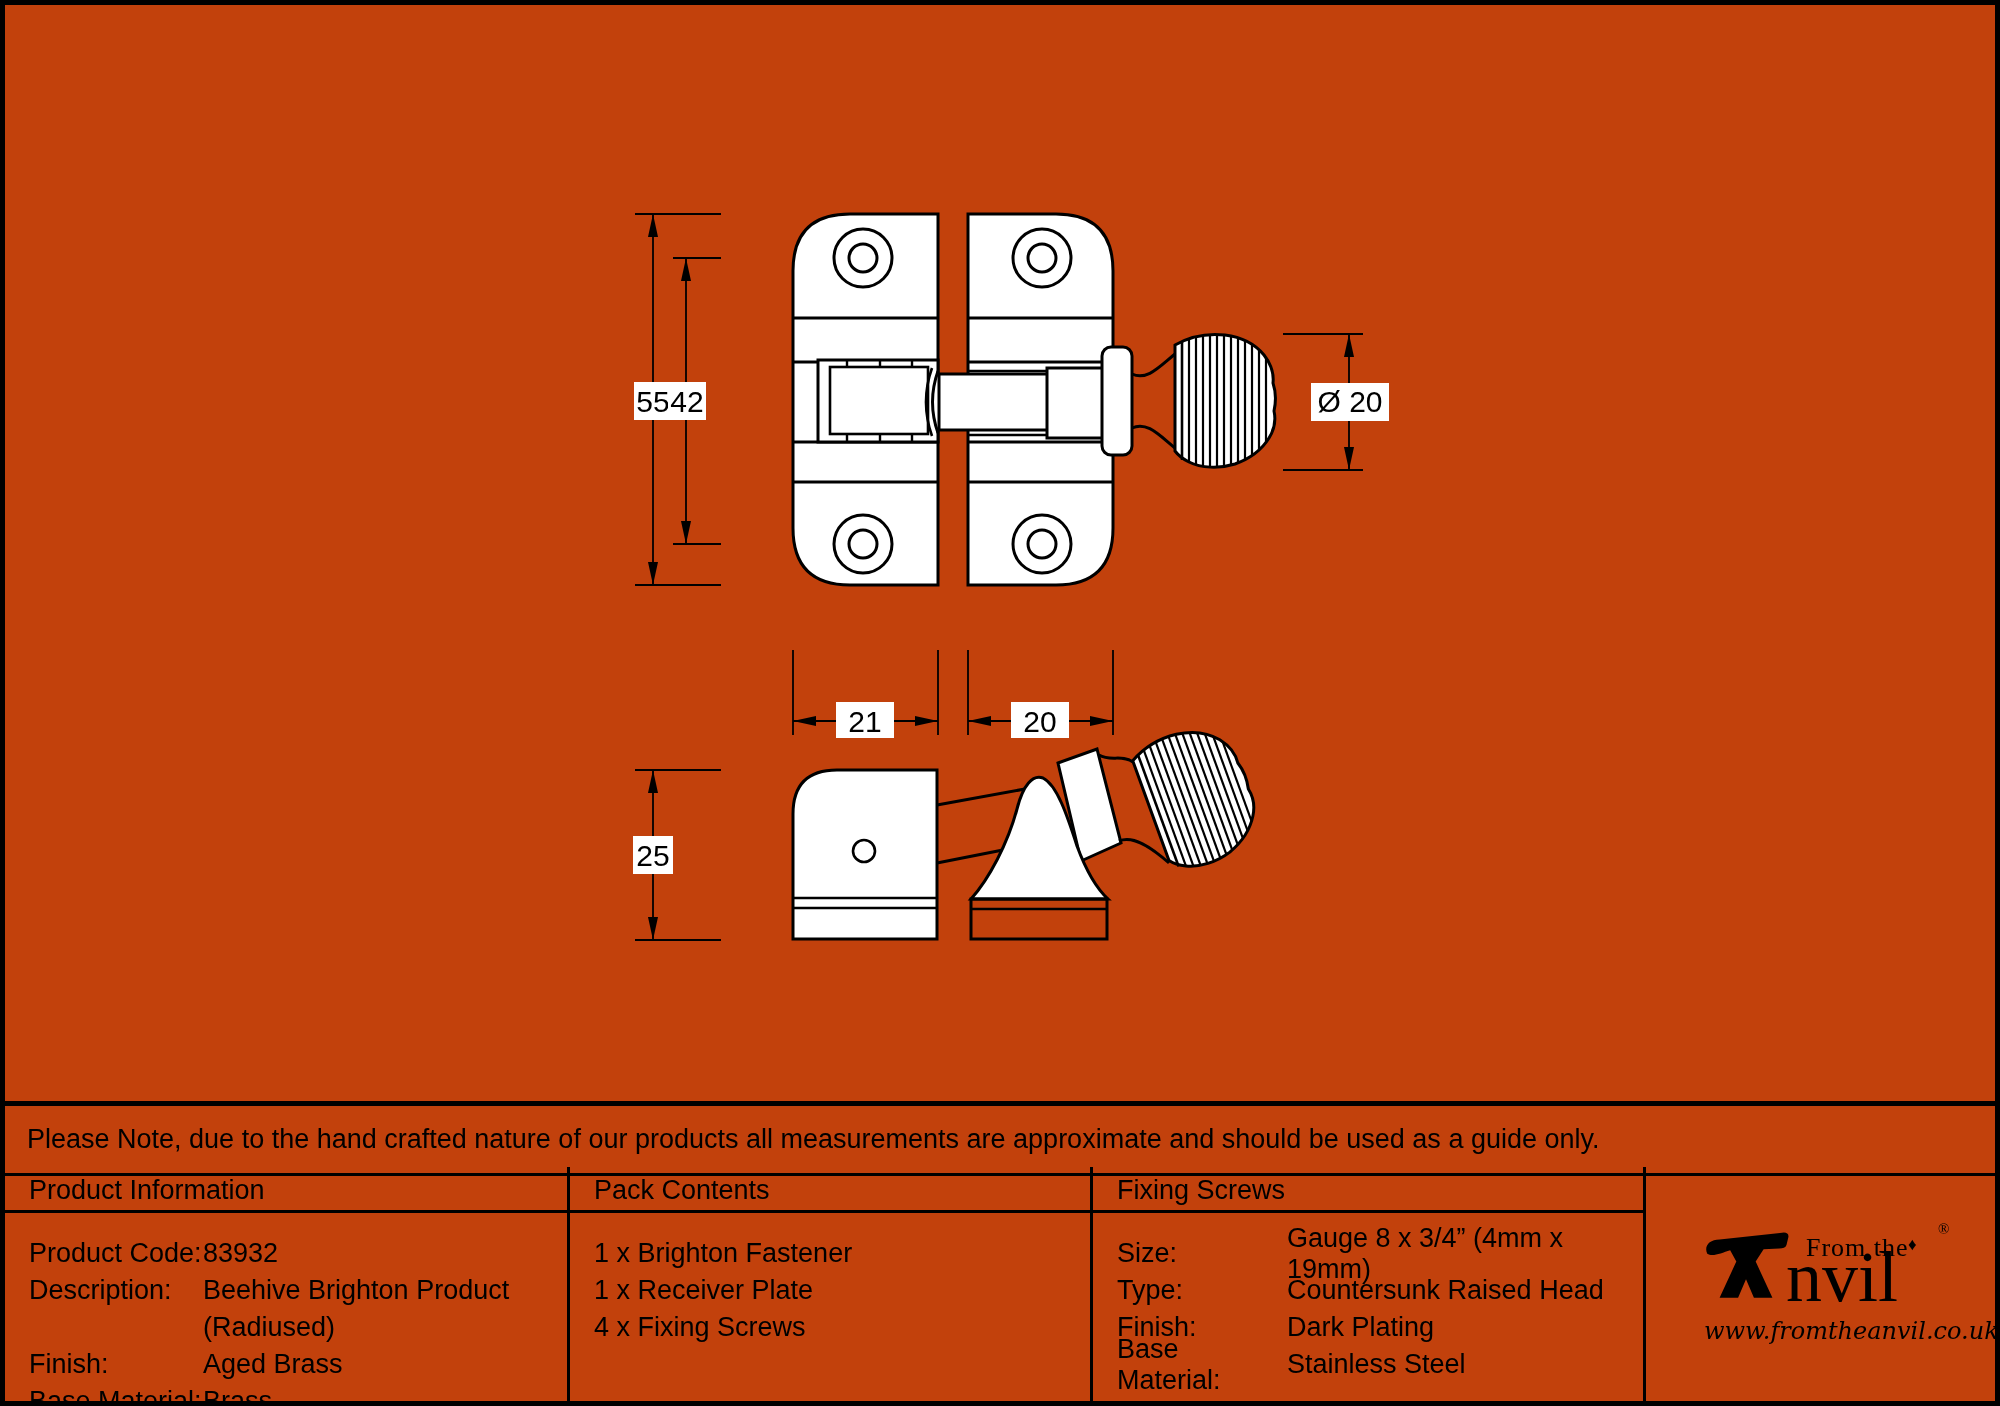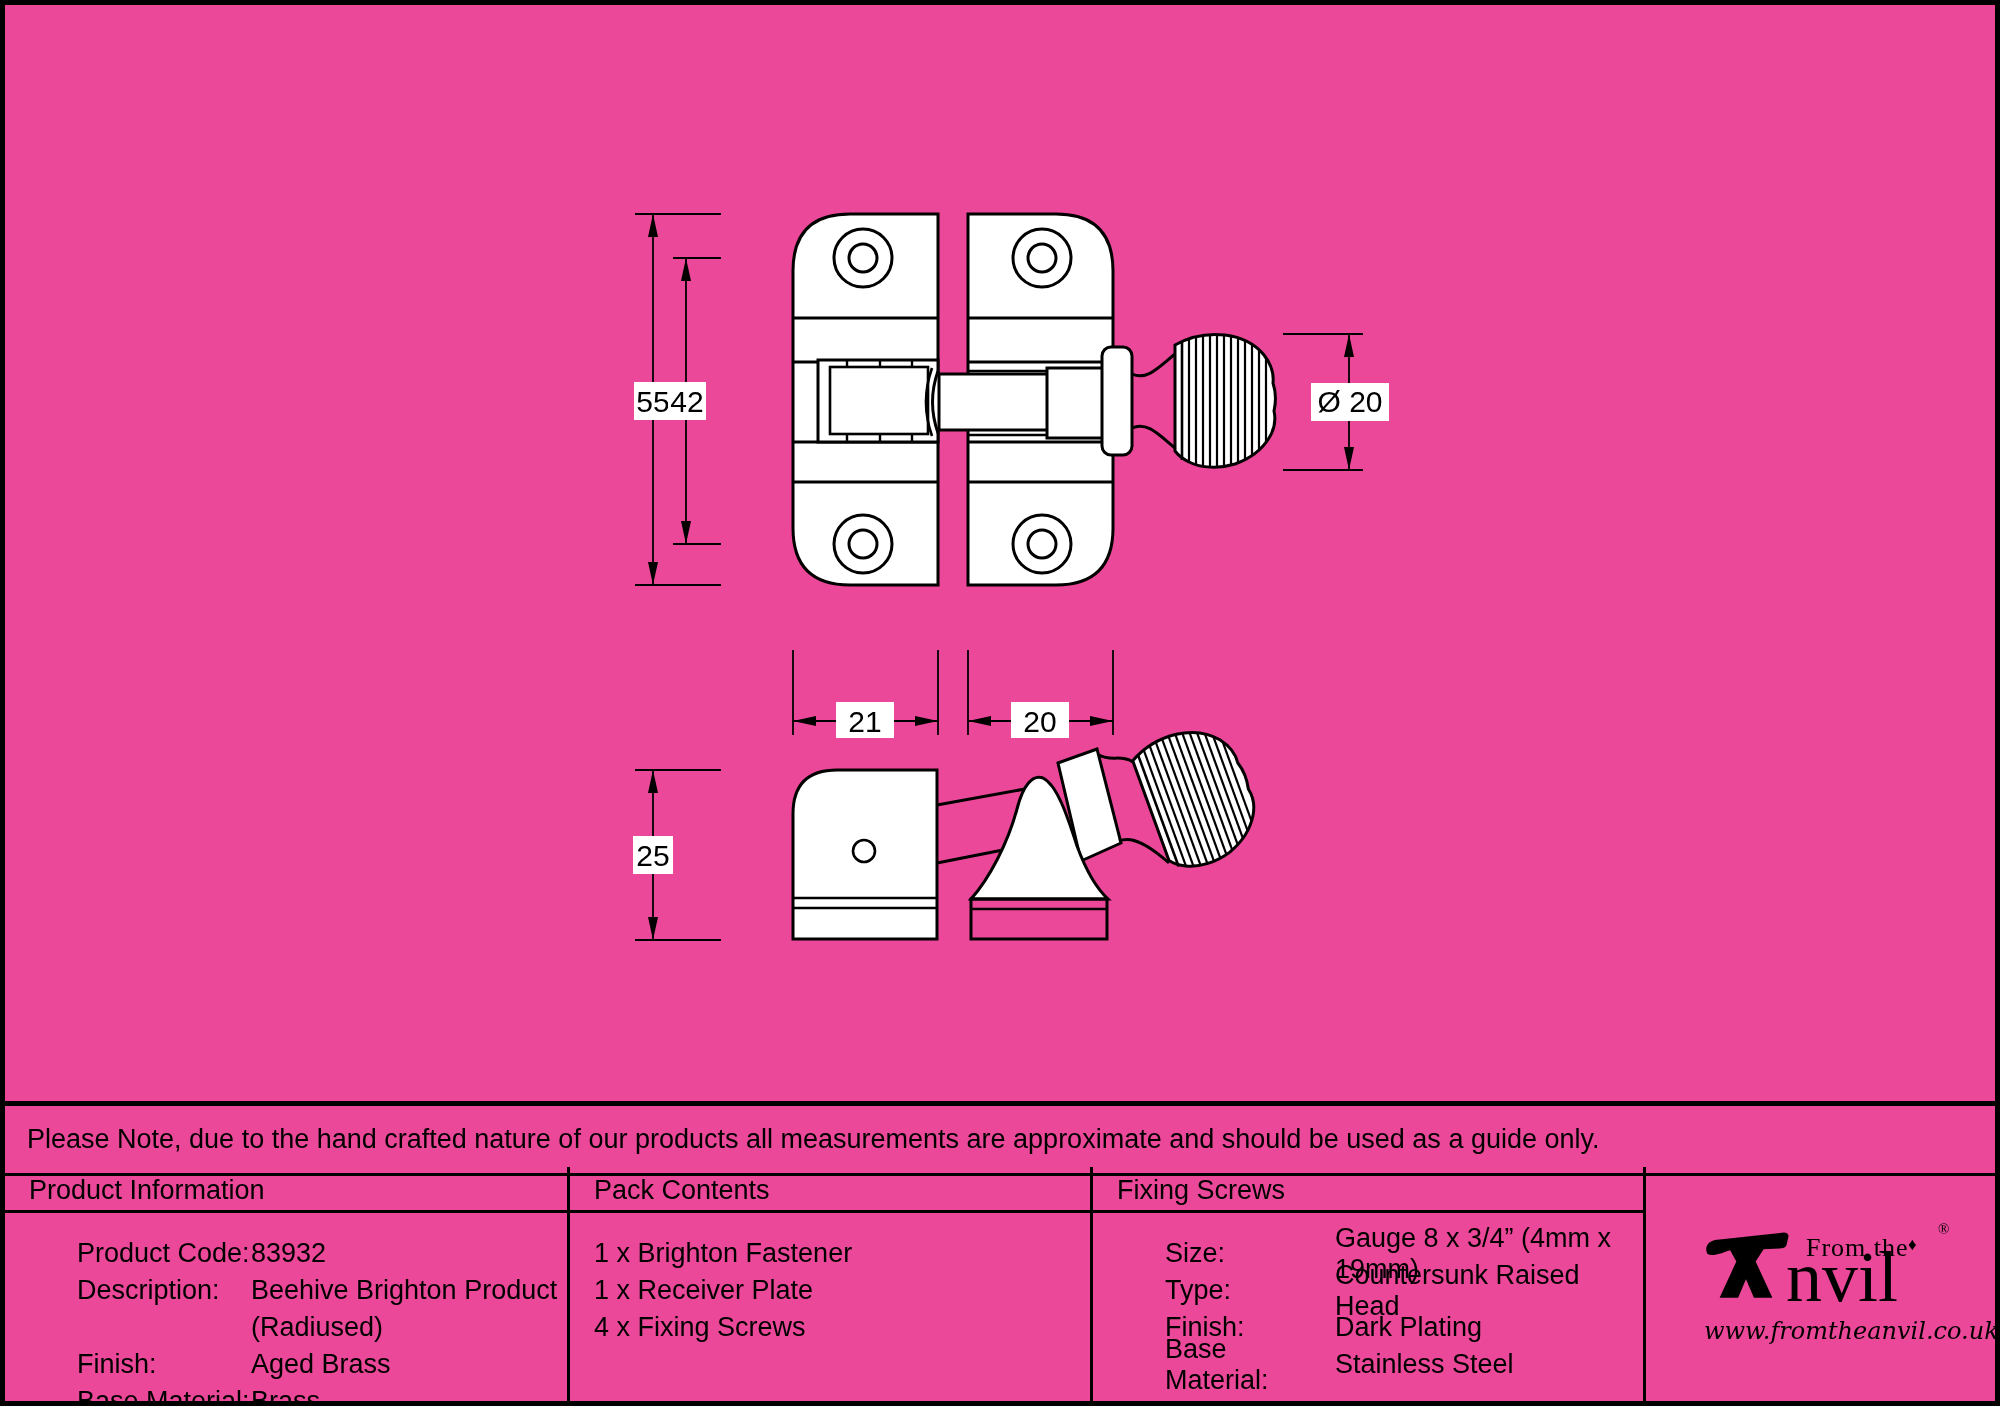--- a/index.html
+++ b/index.html
@@ -1,38 +1,38 @@
 <!DOCTYPE html>
 <html><head>
 <meta charset="utf-8">
 <style>
   html,body{margin:0;padding:0;background:#e8e8e8;}
   .page{
-    position:relative; width:2000px; height:1406px; background:#ec4899;
+    position:relative; width:2000px; height:1406px; background:#c2410c;
     border:5px solid #000; box-sizing:border-box; overflow:hidden;
     font-family:"Liberation Sans", sans-serif; color:#000;
   }
   svg text{font-family:"Liberation Sans", sans-serif;}
   .drawing{position:absolute; left:0; top:0;}
   .note-bar{
     position:absolute; left:0; right:0; top:1096px; height:75px;
     border-top:5px solid #000; border-bottom:3px solid #000;
     display:flex; align-items:center; padding-left:22px; box-sizing:border-box;
     font-size:27px;
   }
   .tbl{
     position:absolute; left:0; right:0; top:1162px; bottom:0;
     display:grid; grid-template-columns:565px 523px 553px 1fr;
     grid-template-rows:46px 1fr;
   }
   .cell{box-sizing:border-box;}
   .bR{border-right:3px solid #000;}
   .th{border-bottom:3px solid #000; font-size:27px; padding:8px 0 0 24px;}
   .td{font-size:27px; padding:22px 0 0 24px;}
-  .kv{display:flex; height:37px; align-items:center;margin-left:48px;}
+  .kv{display:flex; height:37px; align-items:center;}
   .kv .k{width:174px; flex:none;}
   .kv3 .k{width:170px; flex:none;}
   .li{height:37px; display:flex; align-items:center;}
   .logo-cell{grid-column:4; grid-row:1 / 3; position:relative;}
   .logo-prefix{
     position:absolute; left:160px; top:66px; font-family:"Liberation Serif", serif;
     font-size:26px; letter-spacing:1px;
   }
   .logo-diamond{position:absolute; left:262px; top:68px; font-size:17px;}
   .logo-reg{position:absolute; left:292px; top:54px; font-size:15px; font-family:"Liberation Serif", serif;}

